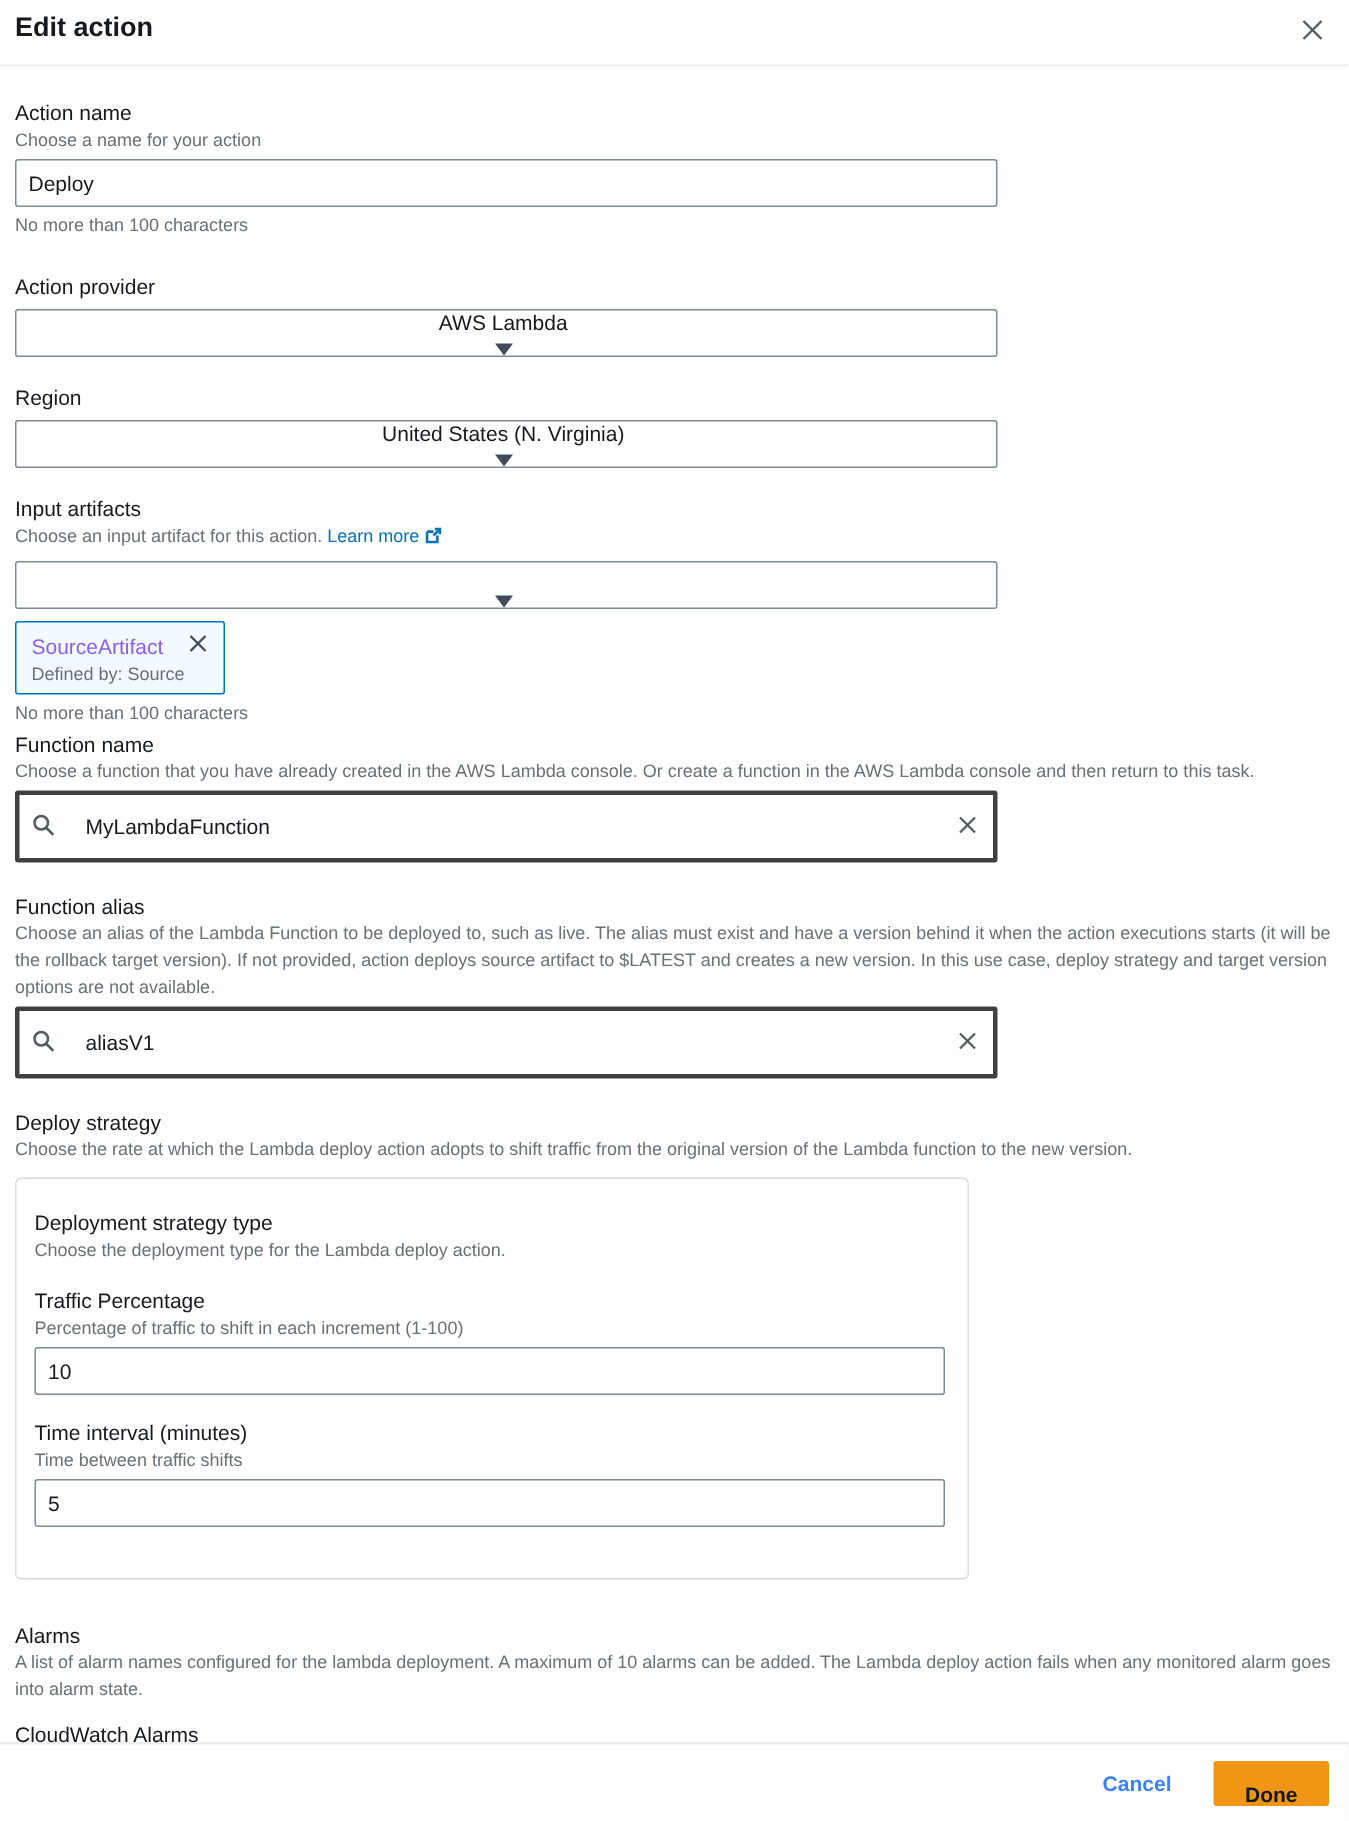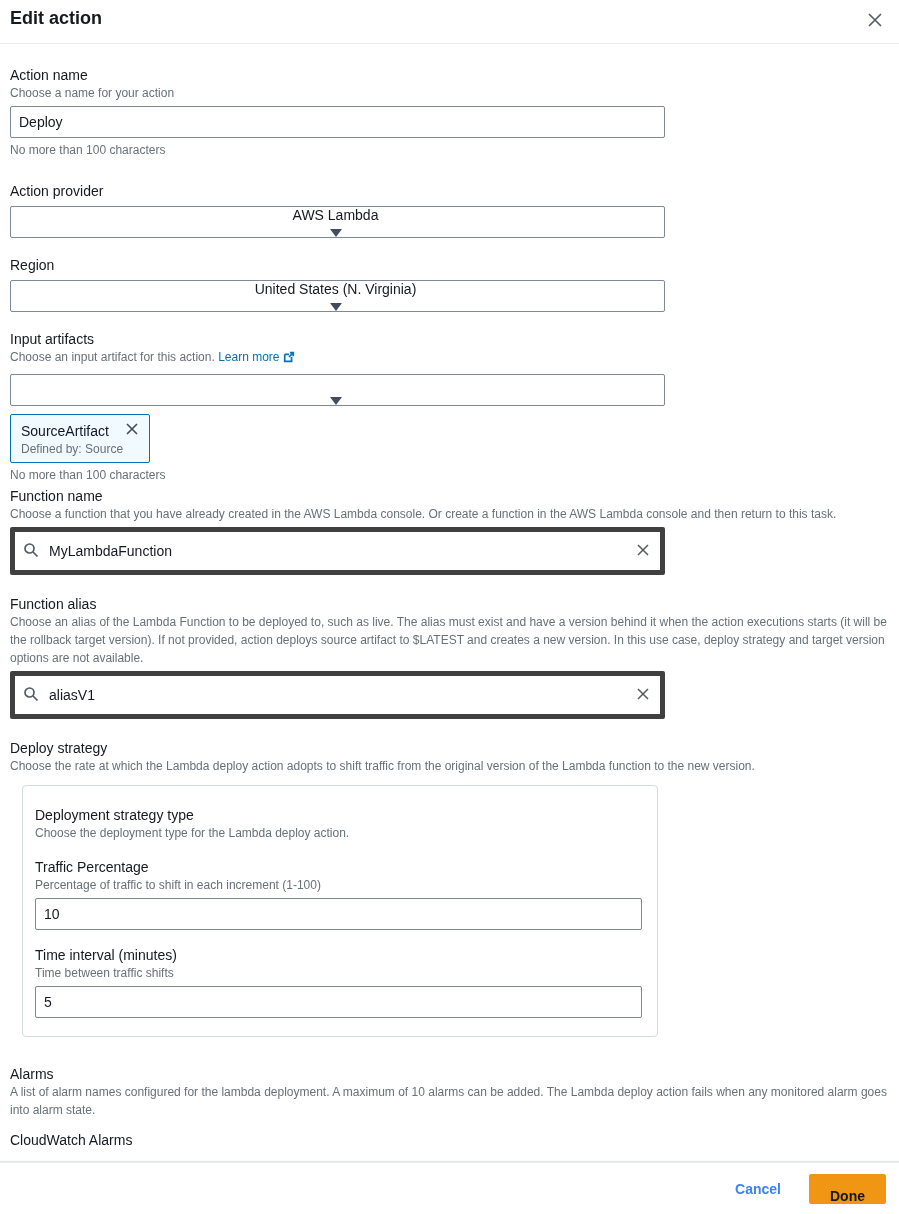--- a/index.html
+++ b/index.html
@@ -52,46 +52,46 @@
   }
   .select .sel-value { font-size: 14px; color: #16191f; }
   .caret-down {
     width: 0; height: 0;
     border-left: 6px solid transparent; border-right: 6px solid transparent;
     border-top: 8px solid #414d5c;
   }
 
   .search-wrap {
     width: 655px; height: 48px;
-    border: 5px solid #404040; border-radius: 2px;
+    border: 3px solid #404040; border-radius: 2px;
     background: #fff; margin-top: 4px;
-    display: flex; align-items: center; padding: 0 8px; gap: 10px;
+    display: flex; align-items: center; padding: 0 8px; gap: 20px;
   }
   .search-wrap input {
     border: none; flex: 1; font-size: 14px; color: #16191f;
     font-family: inherit; height: 28px;
   }
   .icon-btn { background: none; border: none; cursor: pointer; padding: 2px; display: flex; align-items: center; }
 
   .link { color: #0073bb; text-decoration: none; cursor: pointer; }
   .ext-ico { display: inline-block; vertical-align: -2px; margin-left: 3px; }
 
   .token {
     display: inline-block; margin-top: 8px;
     background: #f1faff; border: 1px solid #0073bb; border-radius: 2px;
     padding: 5px 8px 6px 10px;
   }
   .token-top { display: flex; align-items: center; gap: 14px; }
-  .token-name { font-size: 14px; color: #0f172a; }
+  .token-name { font-size: 14px; color: #8b5cf6; }
   .token-sub { font-size: 12px; color: #687078; margin-top: 1px; }
 
   .group-box {
-    width: 636px; margin-left: 12px; margin-top: 10px;
+    width: 636px; margin-left: 0; margin-top: 10px;
     border: 1px solid #d5dbdb; border-radius: 4px;
-    padding: 20px 16px 18px 12px; background: #fff;
+    padding: 20px 16px 34px 12px; background: #fff;
   }
   .group-box .text-input, .group-box .select { width: 607px; }
 
   
   .modal-footer {
     flex: 1;
     border-top: 1px solid #eaeded;
     box-shadow: 0 -1px 1px 0 rgba(0,28,36,.1);
     display: flex; align-items: center; justify-content: flex-end;
     gap: 28px; padding-right: 13px; background: #fff;

